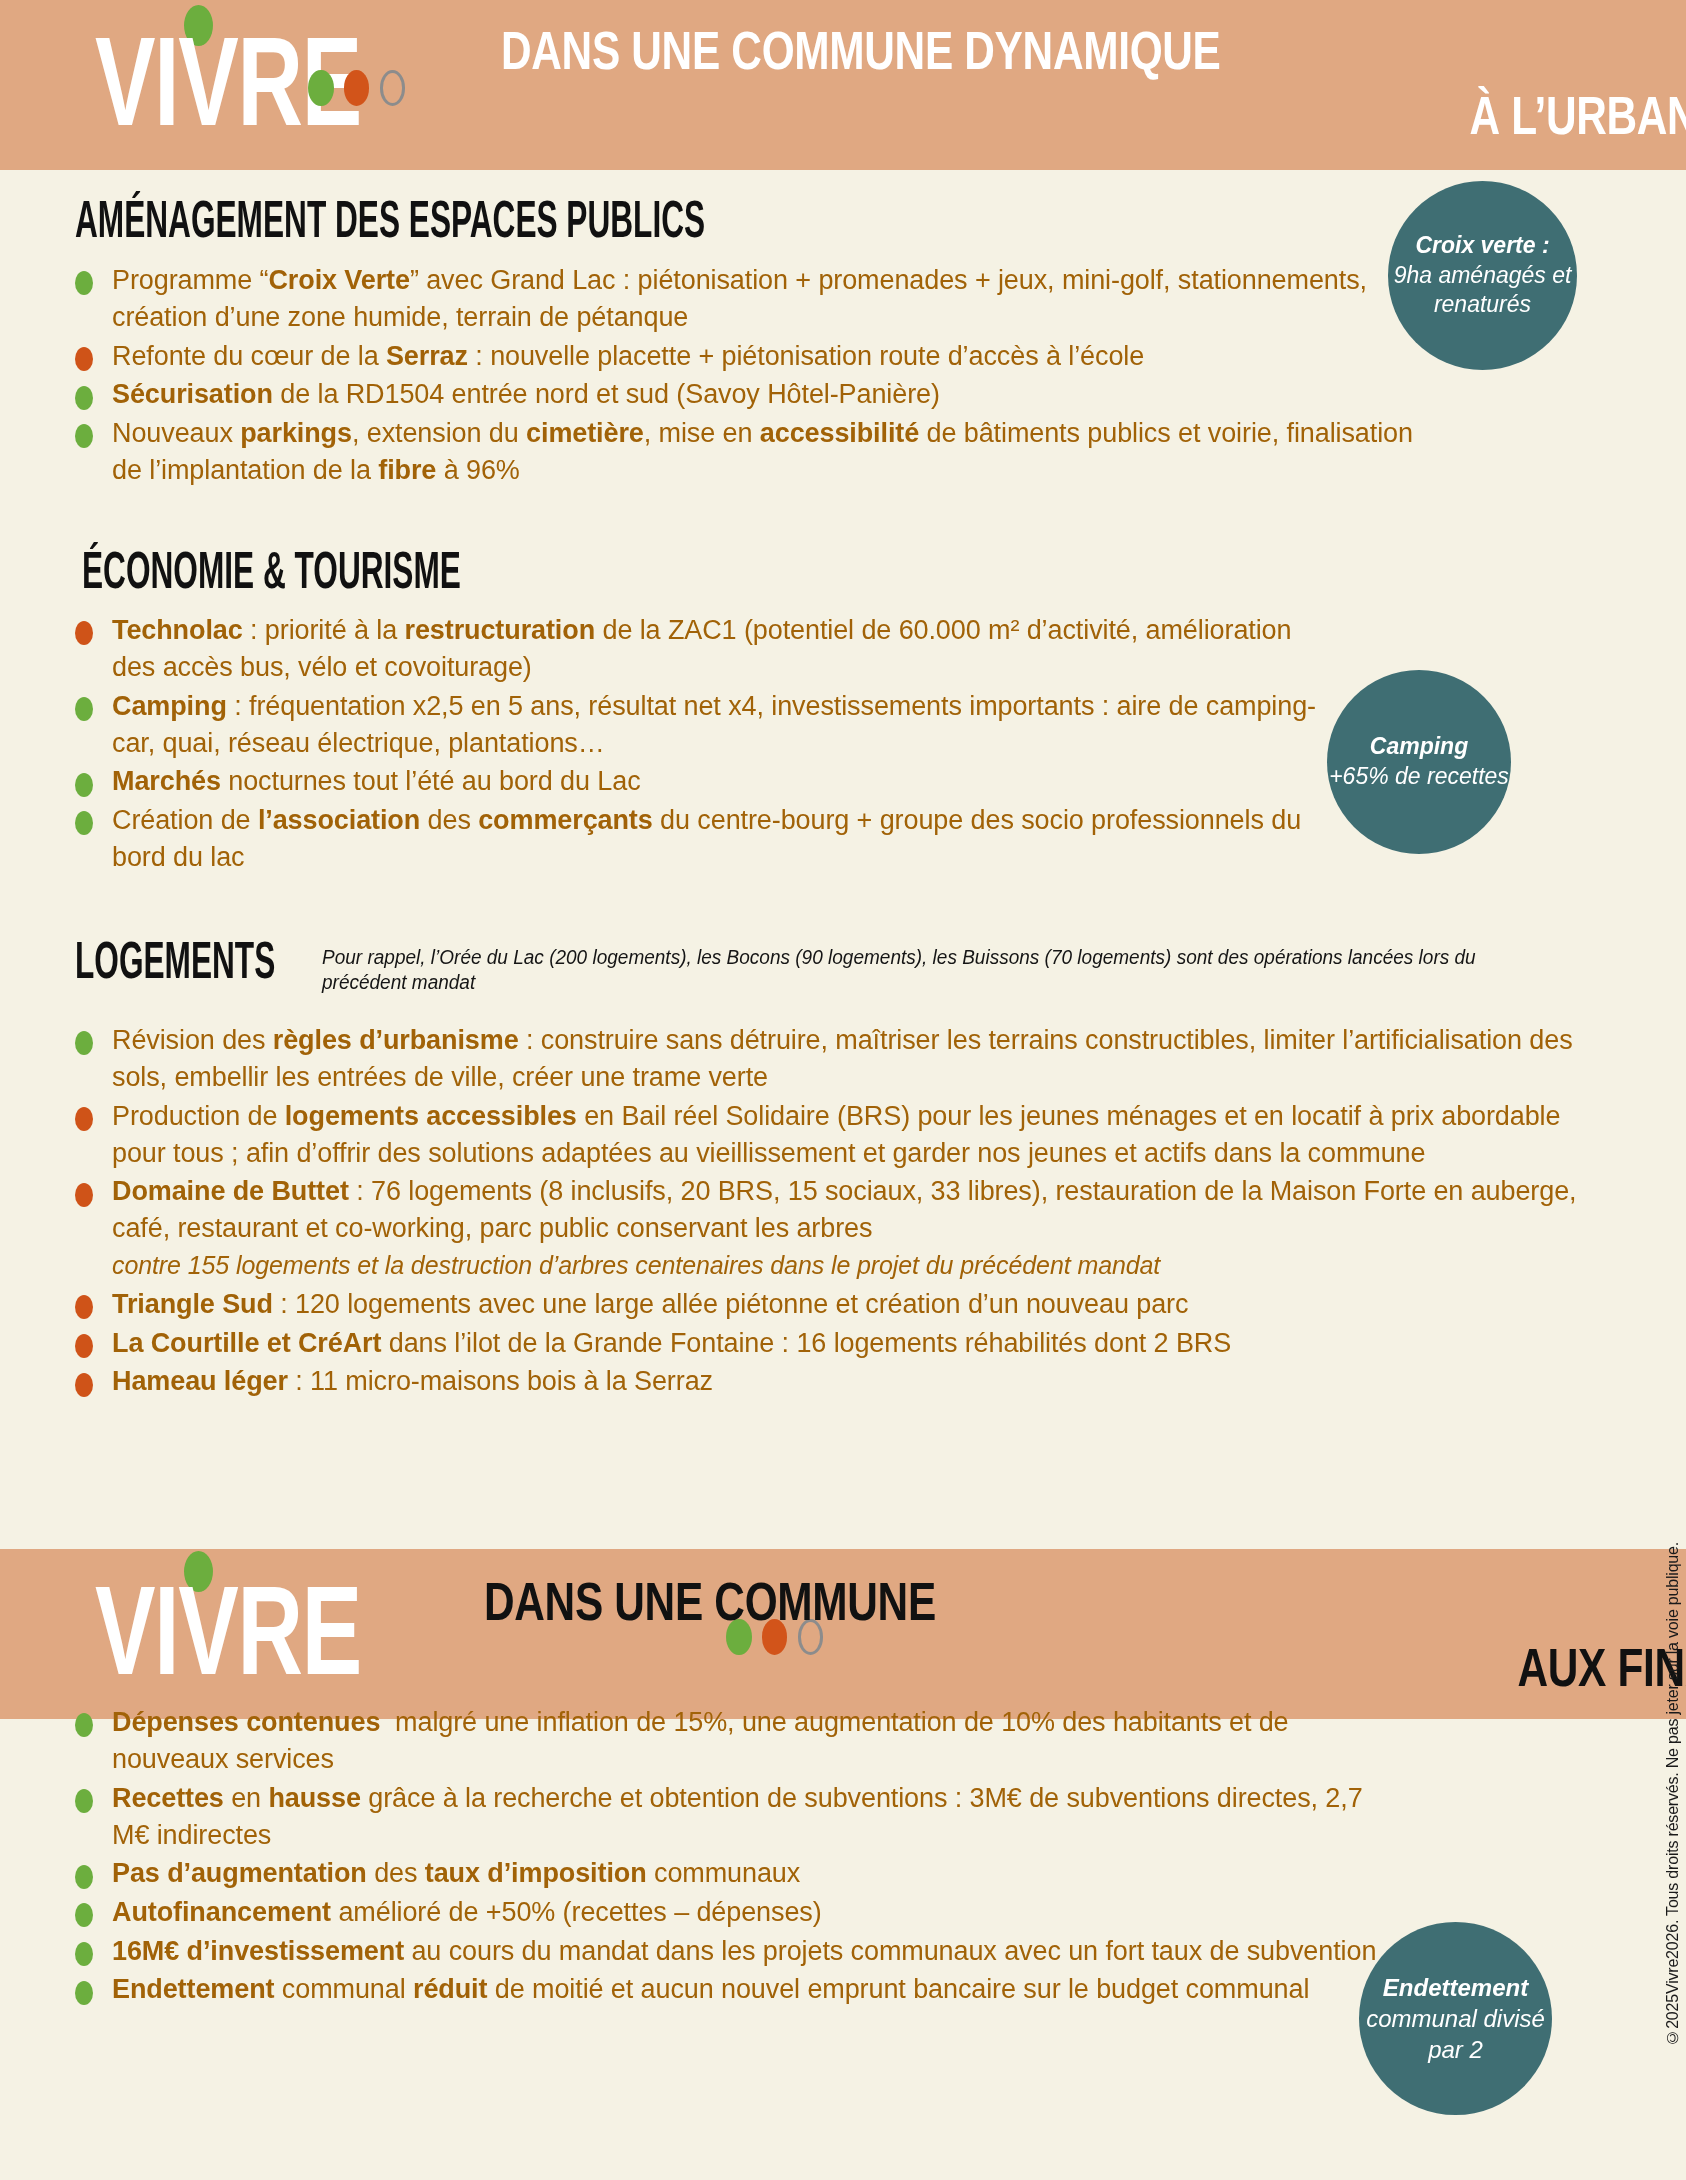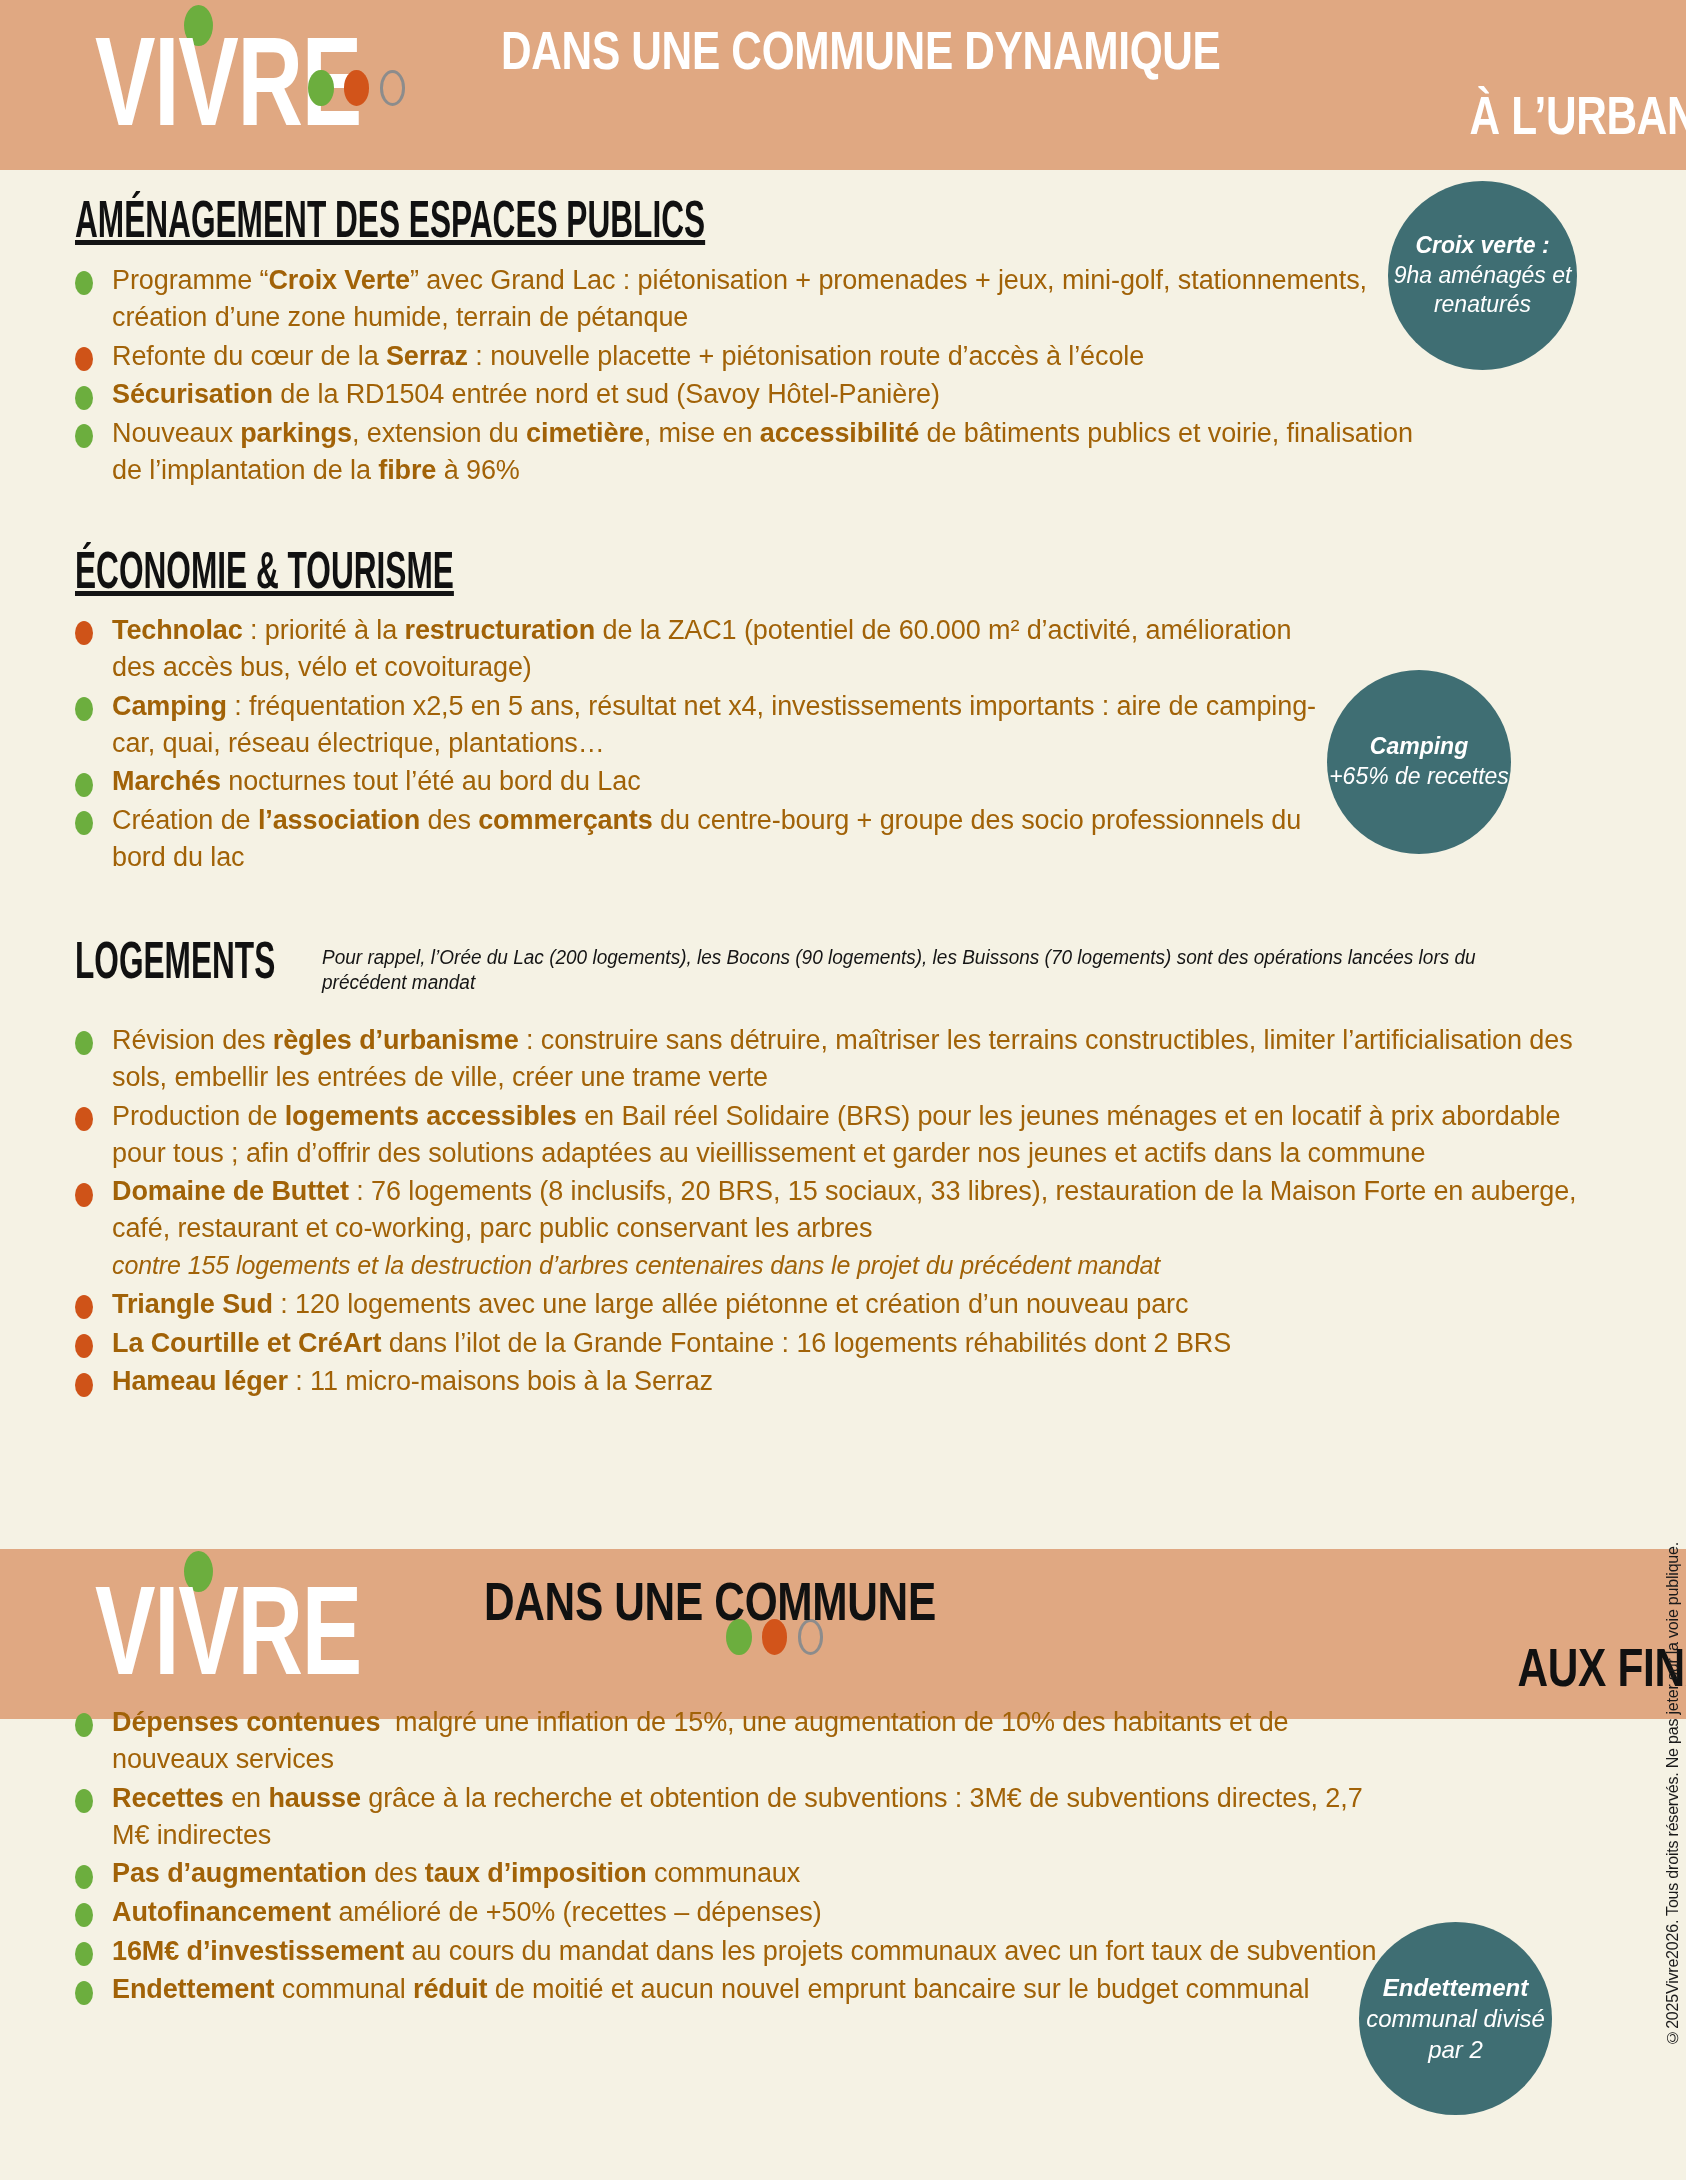--- a/index.html
+++ b/index.html
@@ -75,21 +75,21 @@
     font-family:"Liberation Sans Narrow","Liberation Sans",sans-serif;
     font-weight:bold;
     font-size:51px;
     line-height:1;
     letter-spacing:0px;
     transform:scaleX(0.62);
     transform-origin:left center;
     white-space:nowrap;
     color:#111;
   }
-  .title-wrap{position:absolute;text-decoration:underline;}
+  .title-wrap{position:absolute;}
 
   .list{position:absolute;}
   .item{
     position:relative;
     padding-left:37px;
     font-size:27px;
     line-height:37px;
     letter-spacing:-0.1px;
     color:#a16207;
     margin-bottom:1.7px;
@@ -164,21 +164,21 @@
   <div class="title-wrap" style="left:75px;top:194px;">
     <div class="section-title">AMÉNAGEMENT DES ESPACES PUBLICS</div>
   </div>
   <div class="list" id="list-amenagement" style="left:75px;top:262px;width:1363px;">
       <div class="item"><span class="bullet green"></span><span>Programme “<b>Croix Verte</b>” avec Grand Lac : piétonisation + promenades + jeux, mini-golf, stationnements, création d’une zone humide, terrain de pétanque</span></div>
       <div class="item"><span class="bullet orange"></span><span>Refonte du cœur de la <b>Serraz</b> : nouvelle placette + piétonisation route d’accès à l’école</span></div>
       <div class="item"><span class="bullet green"></span><span><b>Sécurisation</b> de la RD1504 entrée nord et sud (Savoy Hôtel-Panière)</span></div>
       <div class="item"><span class="bullet green"></span><span>Nouveaux <b>parkings</b>, extension du <b>cimetière</b>, mise en <b>accessibilité</b> de bâtiments publics et voirie, finalisation de l’implantation de la <b>fibre</b> à 96%</span></div>
     </div>
 
-  <div class="title-wrap" style="left:75px;top:545px;">
+  <div class="title-wrap" style="left:82px;top:545px;">
     <div class="section-title">ÉCONOMIE &amp; TOURISME</div>
   </div>
   <div class="list" id="list-economie" style="left:75px;top:612px;width:1261px;">
       <div class="item"><span class="bullet orange"></span><span><b>Technolac</b> : priorité à la <b>restructuration</b> de la ZAC1 (potentiel de 60.000 m² d’activité, amélioration des accès bus, vélo et covoiturage)</span></div>
       <div class="item"><span class="bullet green"></span><span><b>Camping</b> : fréquentation x2,5 en 5 ans, résultat net x4, investissements importants : aire de camping-car, quai, réseau électrique, plantations…</span></div>
       <div class="item"><span class="bullet green"></span><span><b>Marchés</b> nocturnes tout l’été au bord du Lac</span></div>
       <div class="item"><span class="bullet green"></span><span>Création de <b>l’association</b> des <b>commerçants</b> du centre-bourg + groupe des socio professionnels du bord du lac</span></div>
     </div>
 
   <div class="logements-head" style="left:75px;top:935px;">

